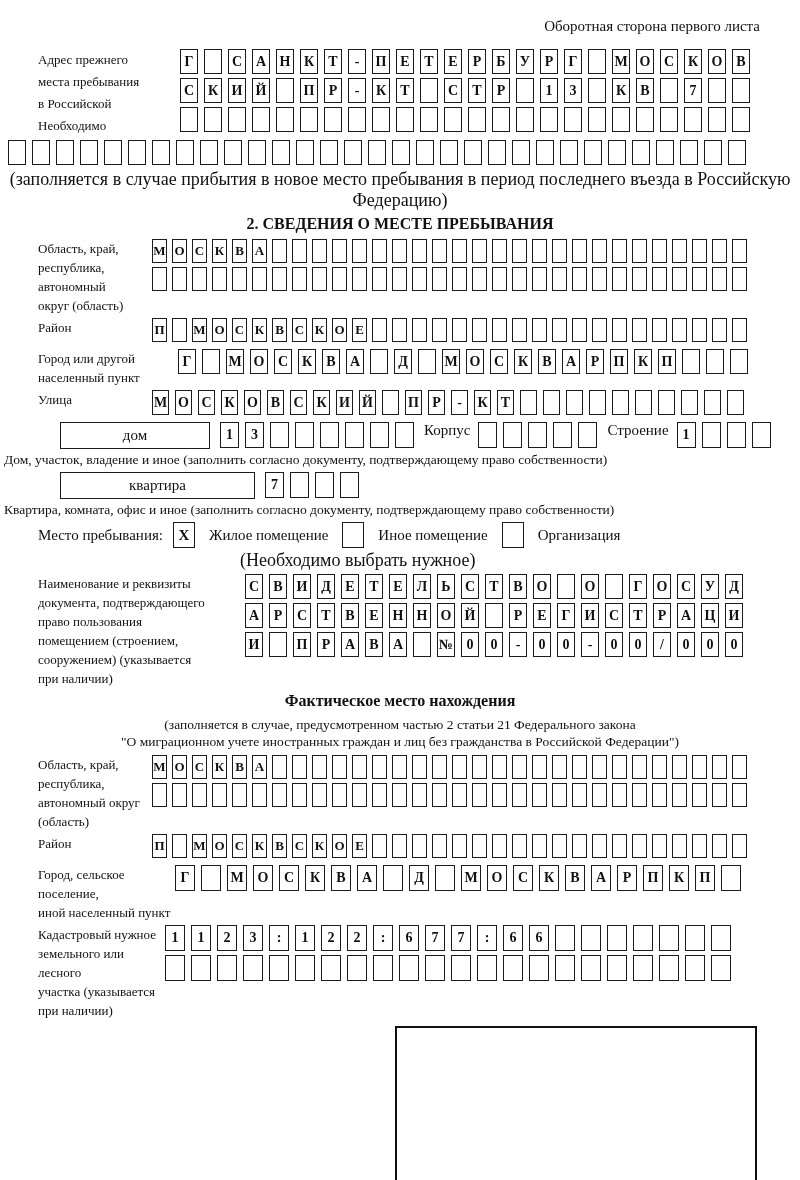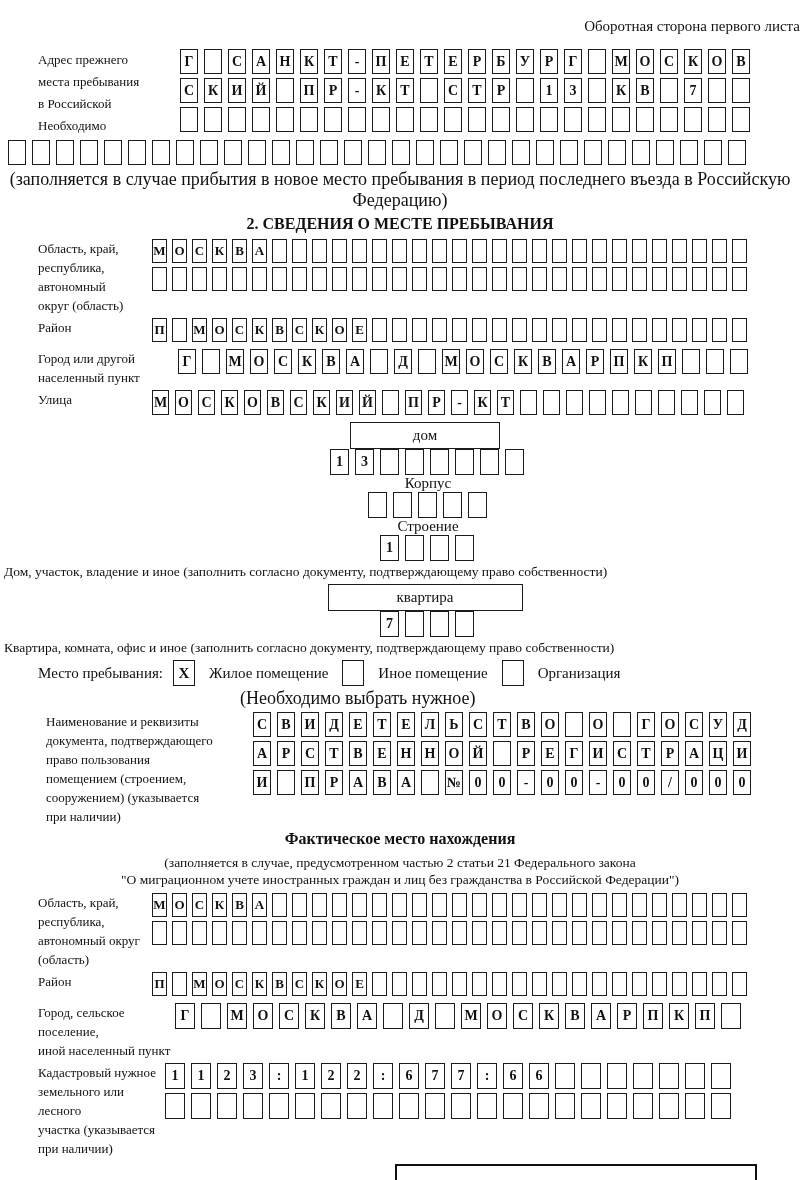--- a/index.html
+++ b/index.html
@@ -3,47 +3,47 @@
 <meta charset="utf-8">
 <style>
   html,body{margin:0;padding:0;background:#fff;}
   body{
     width:800px;height:1180px;overflow:hidden;
     font-family:"Liberation Serif", serif;
     color:#111;
   }
   .page{position:relative;width:800px;height:1180px;padding-top:18px;box-sizing:border-box;}
 
-  .top-note{ text-align:right; font-size:15px; margin-bottom:14px;}
+  .top-note{ text-align:right; padding-right:40px; font-size:15px; margin-bottom:14px;}
 
   .field{display:flex; padding-left:38px; margin-bottom:3px;}
   .flabel{flex:none; font-size:13px; line-height:19px;}
   .flabel.lh22{line-height:22px;}
   .w142{width:142px;} .w114{width:114px;} .w140{width:140px;}
-  .w207{width:207px;margin-left:8px;} .w137{width:137px;} .w127{width:127px;}
+  .w207{width:207px;} .w137{width:137px;} .w127{width:127px;}
 
   .cellrow{display:flex; margin-bottom:4px;}
   .cell{
     box-sizing:border-box; flex:none;
     border:1.6px solid #1b1b1b; background:#fff;
     display:flex; align-items:center; justify-content:center;
     font-family:"Liberation Serif", serif; font-weight:bold; font-size:14px;
   }
   .c24 .cell{width:18px;height:25px;margin-right:6px;font-size:14px;}
   .c20 .cell{width:15px;height:24px;margin-right:5px;font-size:13px;}
   .c23 .cell{width:17px;height:25px;margin-right:6px;}
   .c26 .cell{width:20px;height:26px;margin-right:6px;font-size:14px;}
   .c25h .cell{width:19px;height:26px;margin-right:6px;}
   .fullrow{padding-left:8px;}
 
   .note{text-align:center; font-size:18px; margin:1px 0 3px 0;}
   .note-left{font-size:13.5px; margin:0 0 4px 4px;}
   .sec-title{text-align:center; font-weight:bold; font-size:16px; margin:4px 0 6px 0;}
 
-  .house-row{display:flex; align-items:center; padding-left:60px; margin-bottom:3px;flex-direction:column;}
+  .house-row{display:flex; align-items:flex-start; padding-left:60px; margin-bottom:3px;}
   .wide-box{
     box-sizing:border-box; border:1.6px solid #1b1b1b; height:27px;
     display:flex; align-items:center; justify-content:center; font-size:15px; flex:none;
   }
   .wb-dom{width:150px; margin-right:10px;}
   .wb-kv{width:195px; margin-right:10px;}
   .inline-lb{font-size:15px; padding:0 8px 0 4px; flex:none;}
 
   .stay-row{display:flex; align-items:center; padding-left:38px; margin-bottom:2px; font-size:15px;}
   .checkbox{

